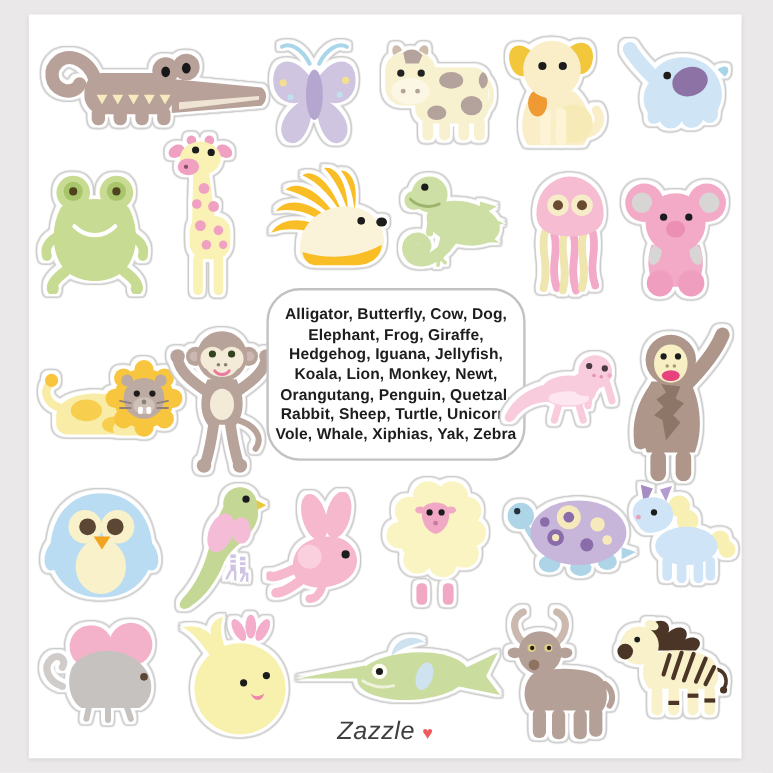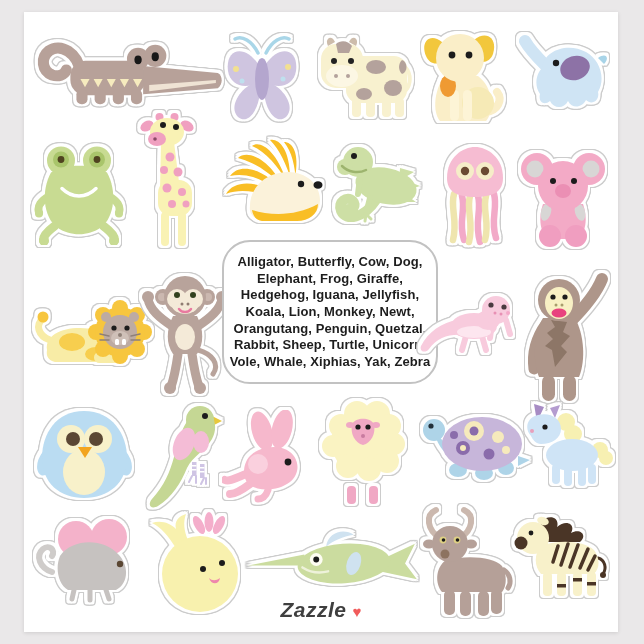--- a/index.html
+++ b/index.html
@@ -28,21 +28,21 @@
     padding:12px 4px;box-sizing:border-box;
   }
   .label-text{
     font-size:13px;font-weight:bold;color:#1d1d1d;
     text-align:center;line-height:1.28;letter-spacing:0.1px;
   }
   .footer{
     position:absolute;left:0;top:586px;width:100%;text-align:center;
   }
   .brand{
-    font-size:21px;font-weight:bold;font-style:italic;color:#3f3f3f;
+    font-size:21px;font-weight:normal;font-style:italic;color:#3f3f3f;
     letter-spacing:0.5px;
   }
   .heart{font-size:15px;color:#f15b5b;margin-left:6px;font-style:normal;}
 </style>
 </head>
 <body>
 
 <div class="sheet">
 
   <div class="sticker" style="left:12px;top:20px;width:192px;height:84px">

